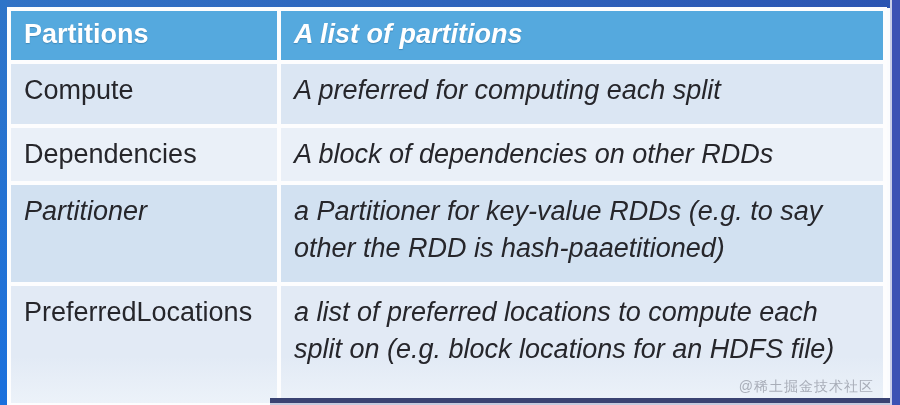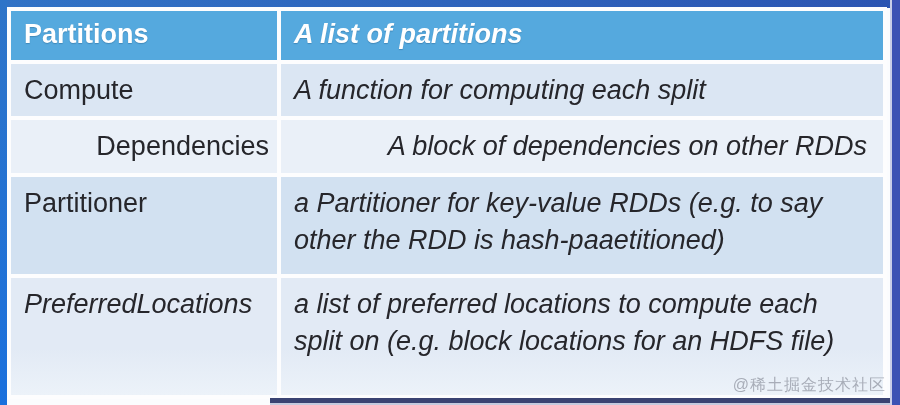--- a/index.html
+++ b/index.html
@@ -58,32 +58,32 @@
     color: #ffffff;
     font-weight: bold;
     height: 49px;
     vertical-align: middle;
     padding-top: 2px; padding-bottom: 4px;
     text-shadow: 0 1px 1px rgba(30, 80, 120, 0.35);
   }
   tr.header-row td.col-prop { font-style: normal; }
   tr.header-row td.col-desc { font-style: italic; }
 
-  tr.row-1 td { background: #dbe6f3; height: 52px; }
-  tr.row-2 td { background: #eaf0f8; height: 53px; text-align: right; }
-  tr.row-3 td { background: #d2e1f1; height: 97px; }
-  tr.row-4 td { background: #e2eaf5; height: 117px; font-style: italic; }
+  tr.row-1 td { background: #dbe6f3; height: 60px; }
+  tr.row-2 td { background: #eaf0f8; height: 53px; }
+  tr.row-3 td { background: #d2e1f1; height: 97px; font-style: italic; }
+  tr.row-4 td { background: #e2eaf5; height: 117px; }
   tr.row-4 td.col-prop,
   tr.row-4 td.col-desc { background: linear-gradient(to bottom, #e2eaf5 60%, #ecf2f9 100%); }
 
   
   .watermark {
     position: absolute;
-    right: 14px; bottom: 9px;
-    font-size: 16px;
+    right: 26px; bottom: 9px;
+    font-size: 14px;
     letter-spacing: 1px;
     color: #a8adb8;
     z-index: 4;
     user-select: none;
   }
 </style>
 </head>
 <body>
 
 <div class="slide">
@@ -95,21 +95,21 @@
 
   <table class="rdd-table">
     <tbody>
       <tr class="header-row">
         <td class="col-prop">Partitions</td>
         <td class="col-desc">A list of partitions</td>
       </tr>
 
       <tr class="row-1">
         <td class="col-prop">Compute</td>
-        <td class="col-desc">A function for computing each split</td>
+        <td class="col-desc">A preferred for computing each split</td>
       </tr>
 
       <tr class="row-2">
         <td class="col-prop">Dependencies</td>
         <td class="col-desc">A block of dependencies on other RDDs</td>
       </tr>
 
       <tr class="row-3">
         <td class="col-prop">Partitioner</td>
         <td class="col-desc">a Partitioner for key-value RDDs (e.g. to say other the RDD is hash-paaetitioned)</td>

